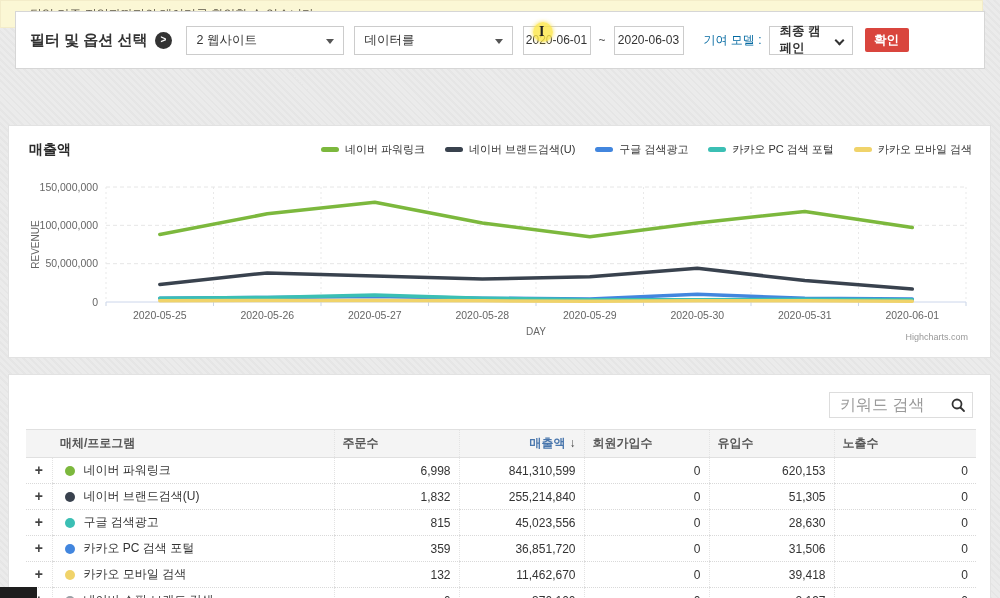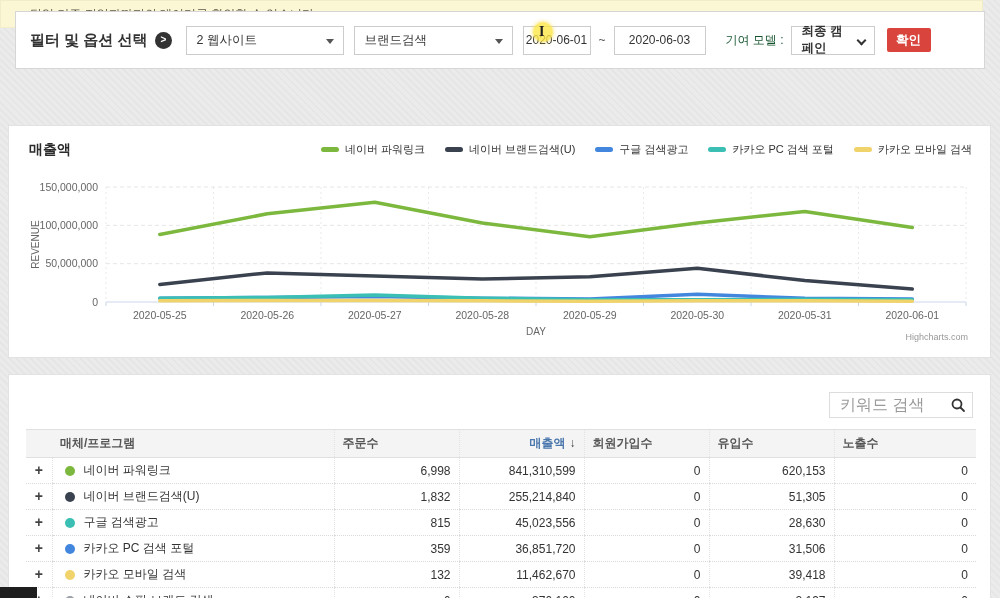--- a/index.html
+++ b/index.html
@@ -20,23 +20,23 @@
   .select-box { position:relative; height:29px; border:1px solid #ccc; background:#fff; display:flex; align-items:center;
     padding:0 24px 0 10px; font-size:12.5px; color:#333; cursor:pointer; }
   .select-box .caret { position:absolute; right:9px; top:12px; width:0; height:0;
     border-left:4px solid transparent; border-right:4px solid transparent; border-top:5px solid #555; }
   .select-box .chev { position:absolute; right:9px; top:10px; width:7px; height:7px;
     border-right:2px solid #333; border-bottom:2px solid #333; transform:rotate(45deg); }
   .sel-site { width:158px; margin-right:10px; }
   .sel-ad   { width:159px; margin-right:10px; }
   .date-box { width:68px; height:29px; border:1px solid #ccc; background:#fff; font-size:12px; color:#333;
     text-align:center; font-family:"Liberation Sans",sans-serif; }
-  .date-box.to { width:92px; }
+  .date-box.to { width:70px; }
   .tilde { margin:0 8px; color:#555; font-size:12px; }
-  .attr-label { margin-left:20px; margin-right:7px; font-size:12px; color:#14532d; }
+  .attr-label { margin-left:20px; margin-right:7px; font-size:12px; color:#0369a1; }
   .sel-attr { width:84px; margin-right:12px; padding-right:22px;font-weight:bold; }
   .confirm-btn { width:44px; height:24px; background:#d9453d; color:#ffffff; border:none; border-radius:2px;
     font-size:12.5px; font-weight:bold; cursor:pointer; font-family:"Liberation Sans",sans-serif; }
 
   
   .cursor-wrap { position:absolute; left:533px; top:22px; width:20px; height:20px; z-index:9; pointer-events:none; }
   .cursor-halo { position:absolute; inset:0; border-radius:50%; background:rgba(252,230,70,0.8); box-shadow:0 0 4px rgba(250,220,60,0.9); }
   .cursor-ibeam { position:absolute; left:6px; top:2px; font-family:"Liberation Serif", serif; font-weight:bold; font-size:14px; color:#222; }
 
   
@@ -83,21 +83,21 @@
 <div class="panel filter-panel">
   <div class="filter-title">
     <span>필터 및 옵션 선택</span>
     <span class="circle-arrow">&gt;</span>
   </div>
   <div class="select-box sel-site">
     <span>2 웹사이트</span>
     <span class="caret"></span>
   </div>
   <div class="select-box sel-ad">
-    <span>브랜드검색</span>
+    <span>데이터를</span>
     <span class="caret"></span>
   </div>
   <input class="date-box" value="2020-06-01" style="">
   <span class="tilde">~</span>
   <input class="date-box to" value="2020-06-03" style="">
   <span class="attr-label">기여 모델 :</span>
   <div class="select-box sel-attr">
     <span>최종 캠페인</span>
     <span class="chev"></span>
   </div>

